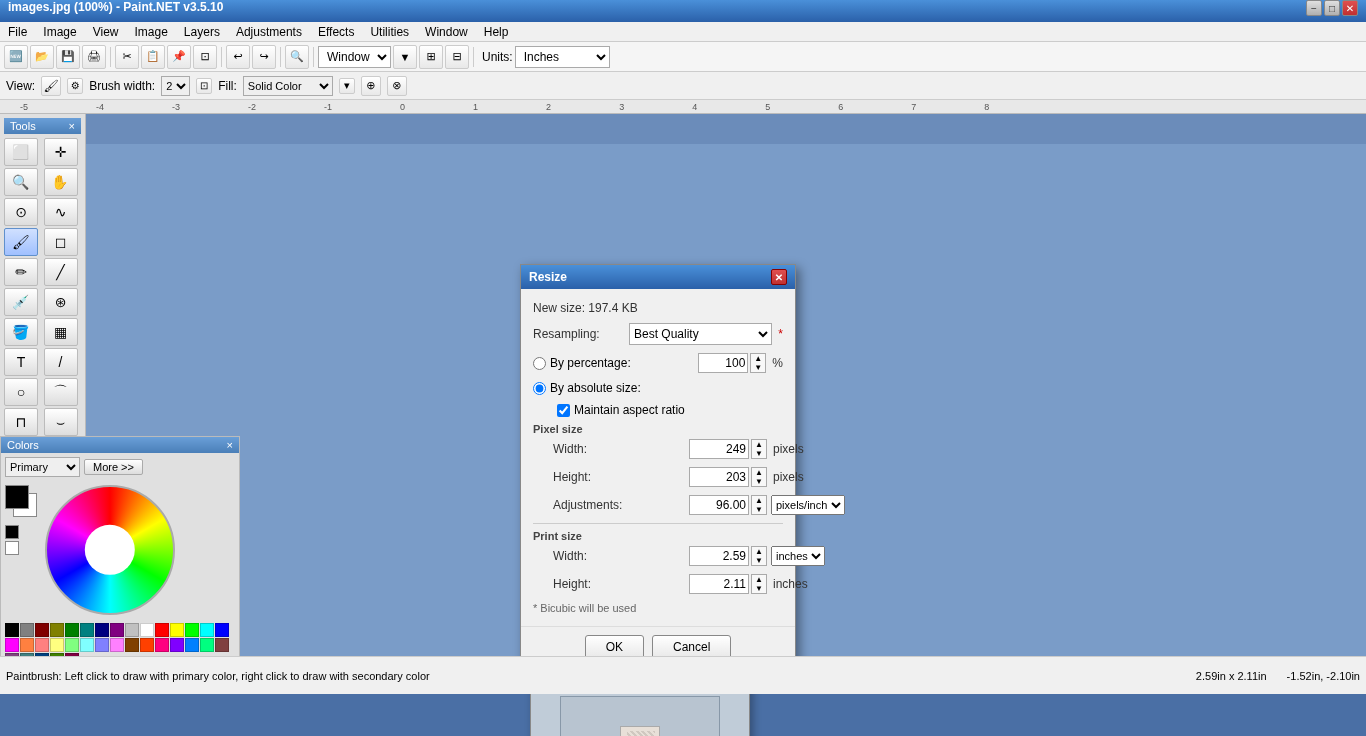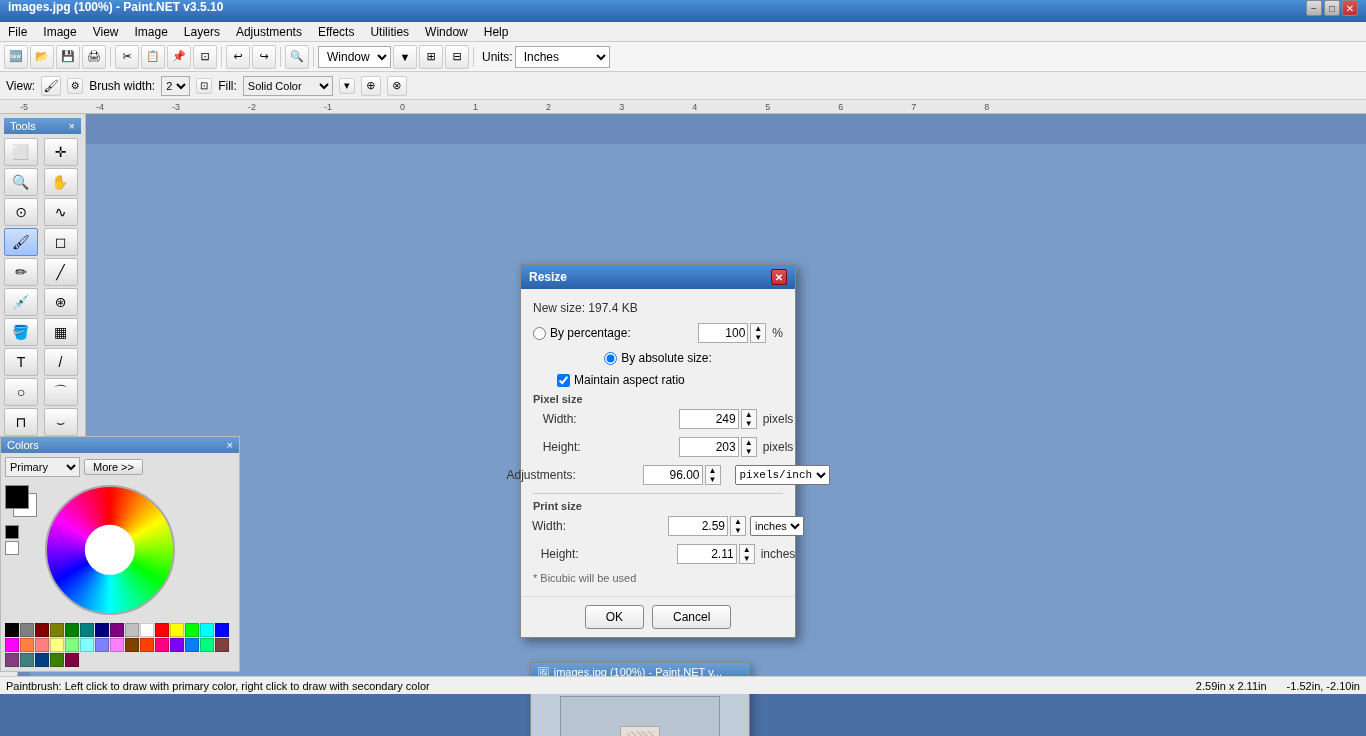--- a/index.html
+++ b/index.html
@@ -259,21 +259,21 @@
       width: 14px; height: 14px;
       cursor: pointer;
       border: 1px solid rgba(0,0,0,0.2);
     }
 
     
     .status-bar {
       position: absolute;
       bottom: 0;
       left: 0; right: 0;
-      height: 18px;
+      height: 38px;
       background: #f0f0f0;
       border-top: 1px solid #ccc;
       display: flex;
       align-items: center;
       padding: 0 6px;
       font-size: 11px;
       justify-content: space-between;
     }
     .dialog {
       position: absolute;
@@ -305,21 +305,20 @@
       font-size: 10px;
     }
     .dialog-body {
       padding: 12px;
     }
     .dialog-row {
       display: flex;
       align-items: center;
       margin-bottom: 8px;
       font-size: 12px;
-      justify-content: center;
     }
     .dialog-label { min-width: 90px; color: #333; }
     .dialog-select {
       flex: 1;
       height: 22px;
       font-size: 12px;
       border: 1px solid #aaa;
       background: white;
     }
     .dialog-radio { margin-right: 4px; }
@@ -643,20 +642,29 @@
 
   <div class="dialog">
     <div class="dialog-title">
       <span>Resize</span>
       <div class="dialog-close">✕</div>
     </div>
     <div class="dialog-body">
 
       <div class="new-size-text">New size: 197.4 KB</div>
 
+      <div class="resampling-row">
+        <span class="dialog-label">Resampling:</span>
+        <select class="dialog-select">
+          <option>Best Quality</option>
+          <option>Bilinear</option>
+          <option>Nearest Neighbor</option>
+        </select>
+        <span class="asterisk">*</span>
+      </div>
 
       <div class="dialog-row">
         <input type="radio" name="resize-mode" class="dialog-radio" style="">
         <span>By percentage:</span>
         <div style="margin-left:auto;display:flex;align-items:center;gap:2px;">
           <input class="dialog-number" type="text" value="100" style="width: 50px;">
           <div class="spin-btns">
             <button class="spin-btn">▲</button>
             <button class="spin-btn">▼</button>
           </div>
@@ -698,21 +706,21 @@
         </div>
       </div>
       <div class="dialog-row dialog-indent">
         <span class="dialog-label">Adjustments:</span>
         <div class="dialog-input-group">
           <input class="dialog-number" type="text" value="96.00" style="">
           <div class="spin-btns">
             <button class="spin-btn">▲</button>
             <button class="spin-btn">▼</button>
           </div>
-          <select style="height:20px;font-size:11px;margin-left:12px;font-family:Liberation Mono, monospace;">
+          <select style="height:20px;font-size:11px;margin-left:2px;">
             <option>pixels/inch</option>
             <option>pixels/cm</option>
           </select>
         </div>
       </div>
 
       <hr class="section-divider">
 
       <div class="dialog-section">Print size</div>
       <div class="dialog-row dialog-indent">

